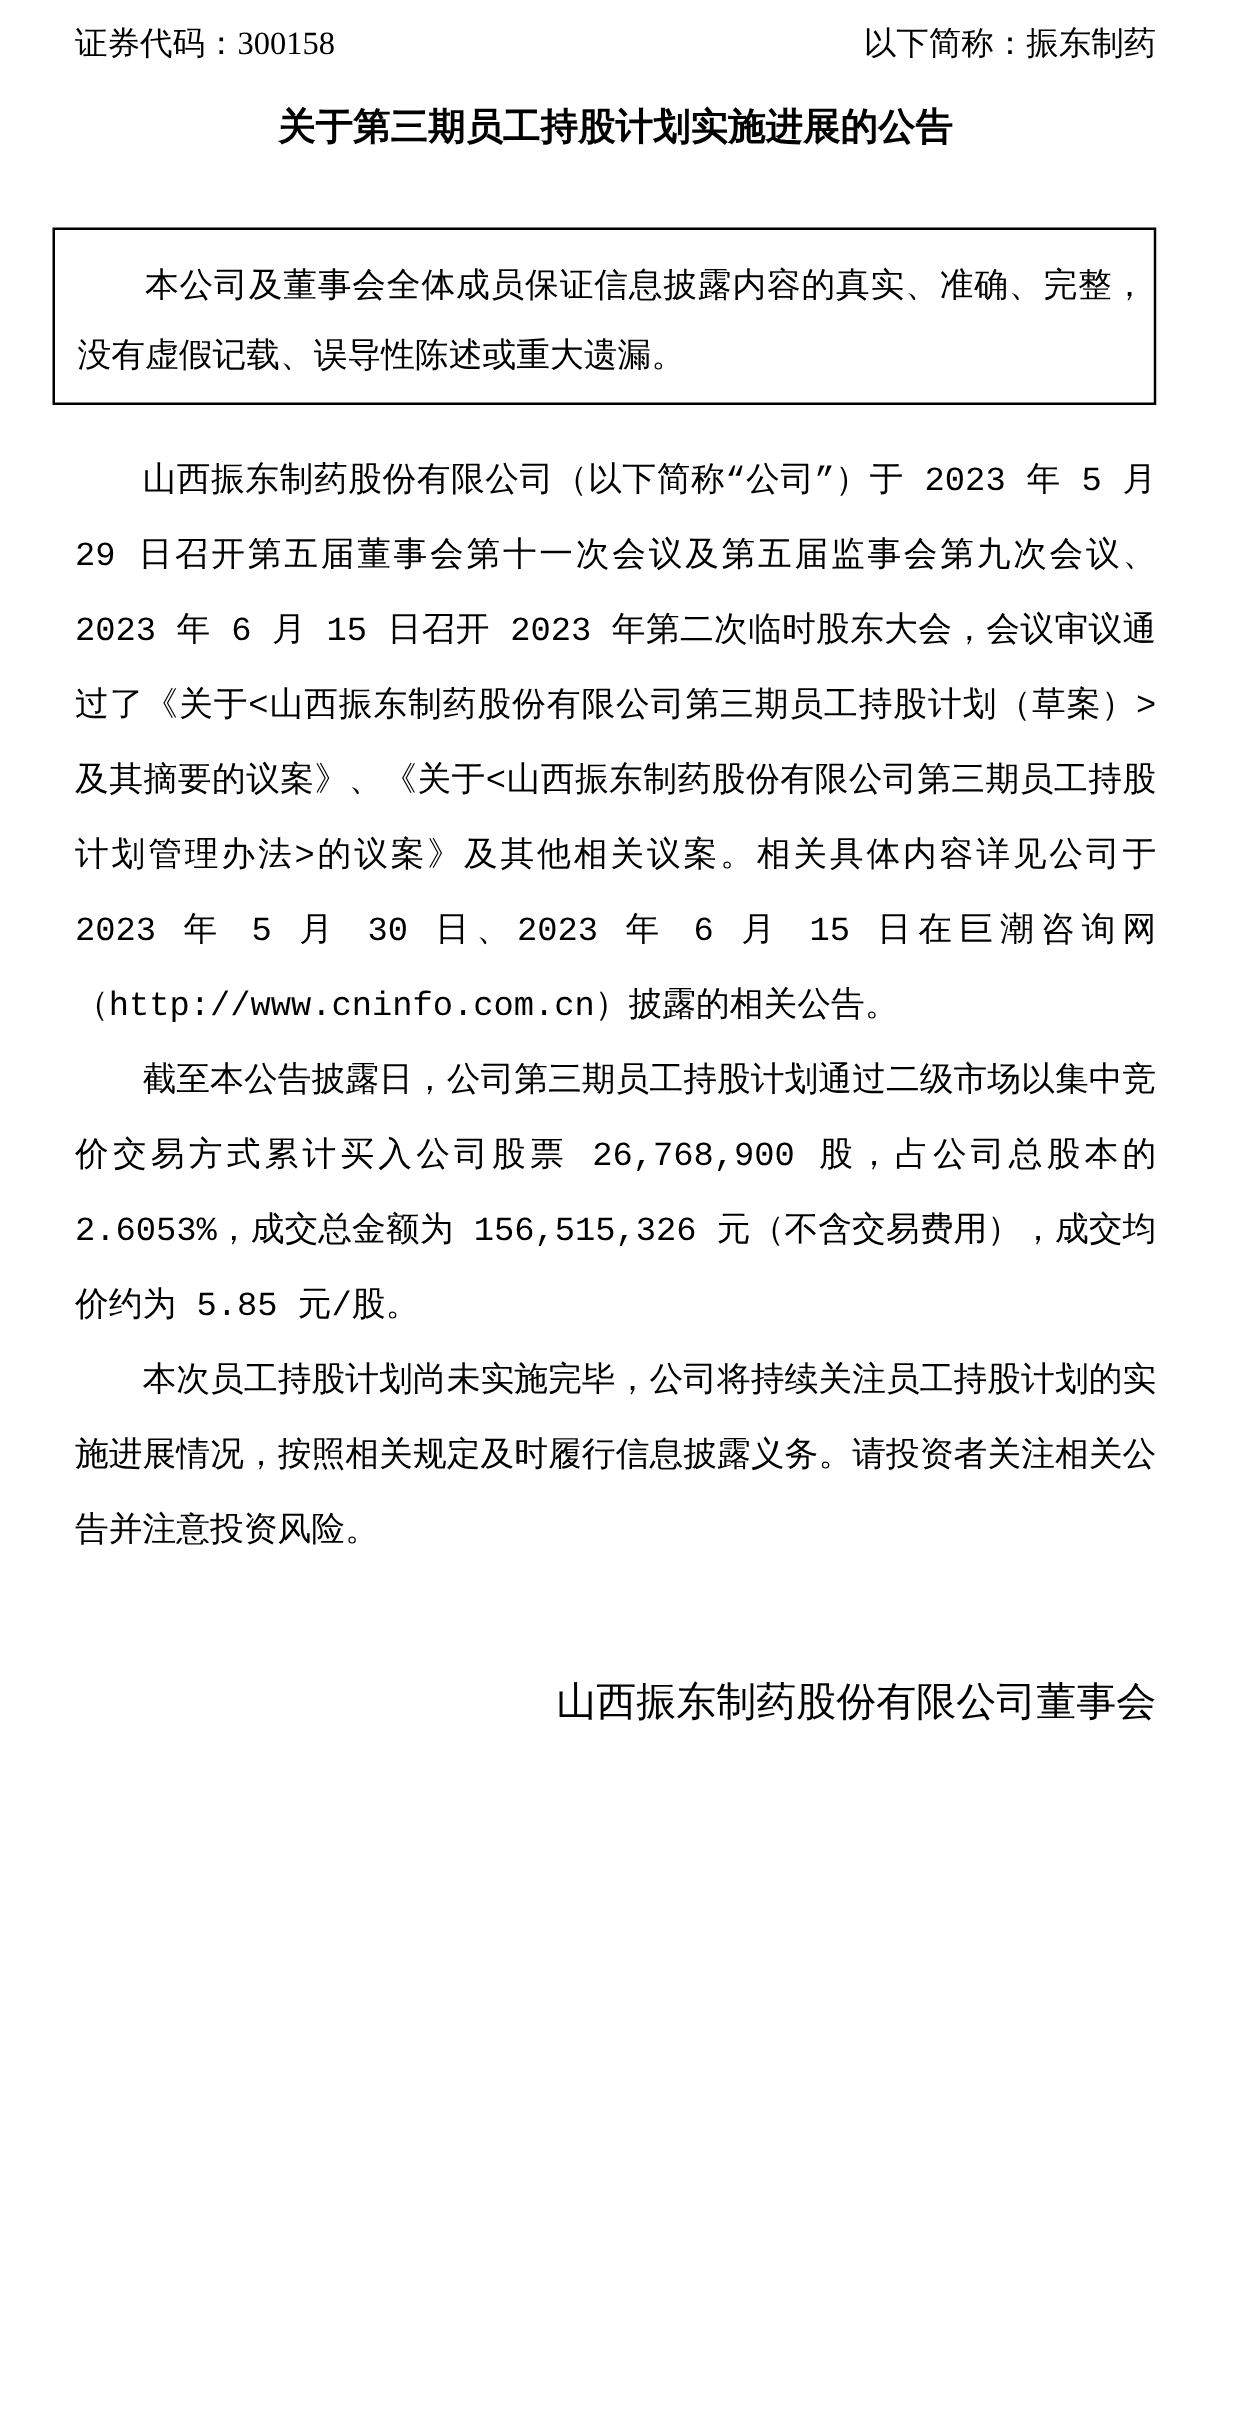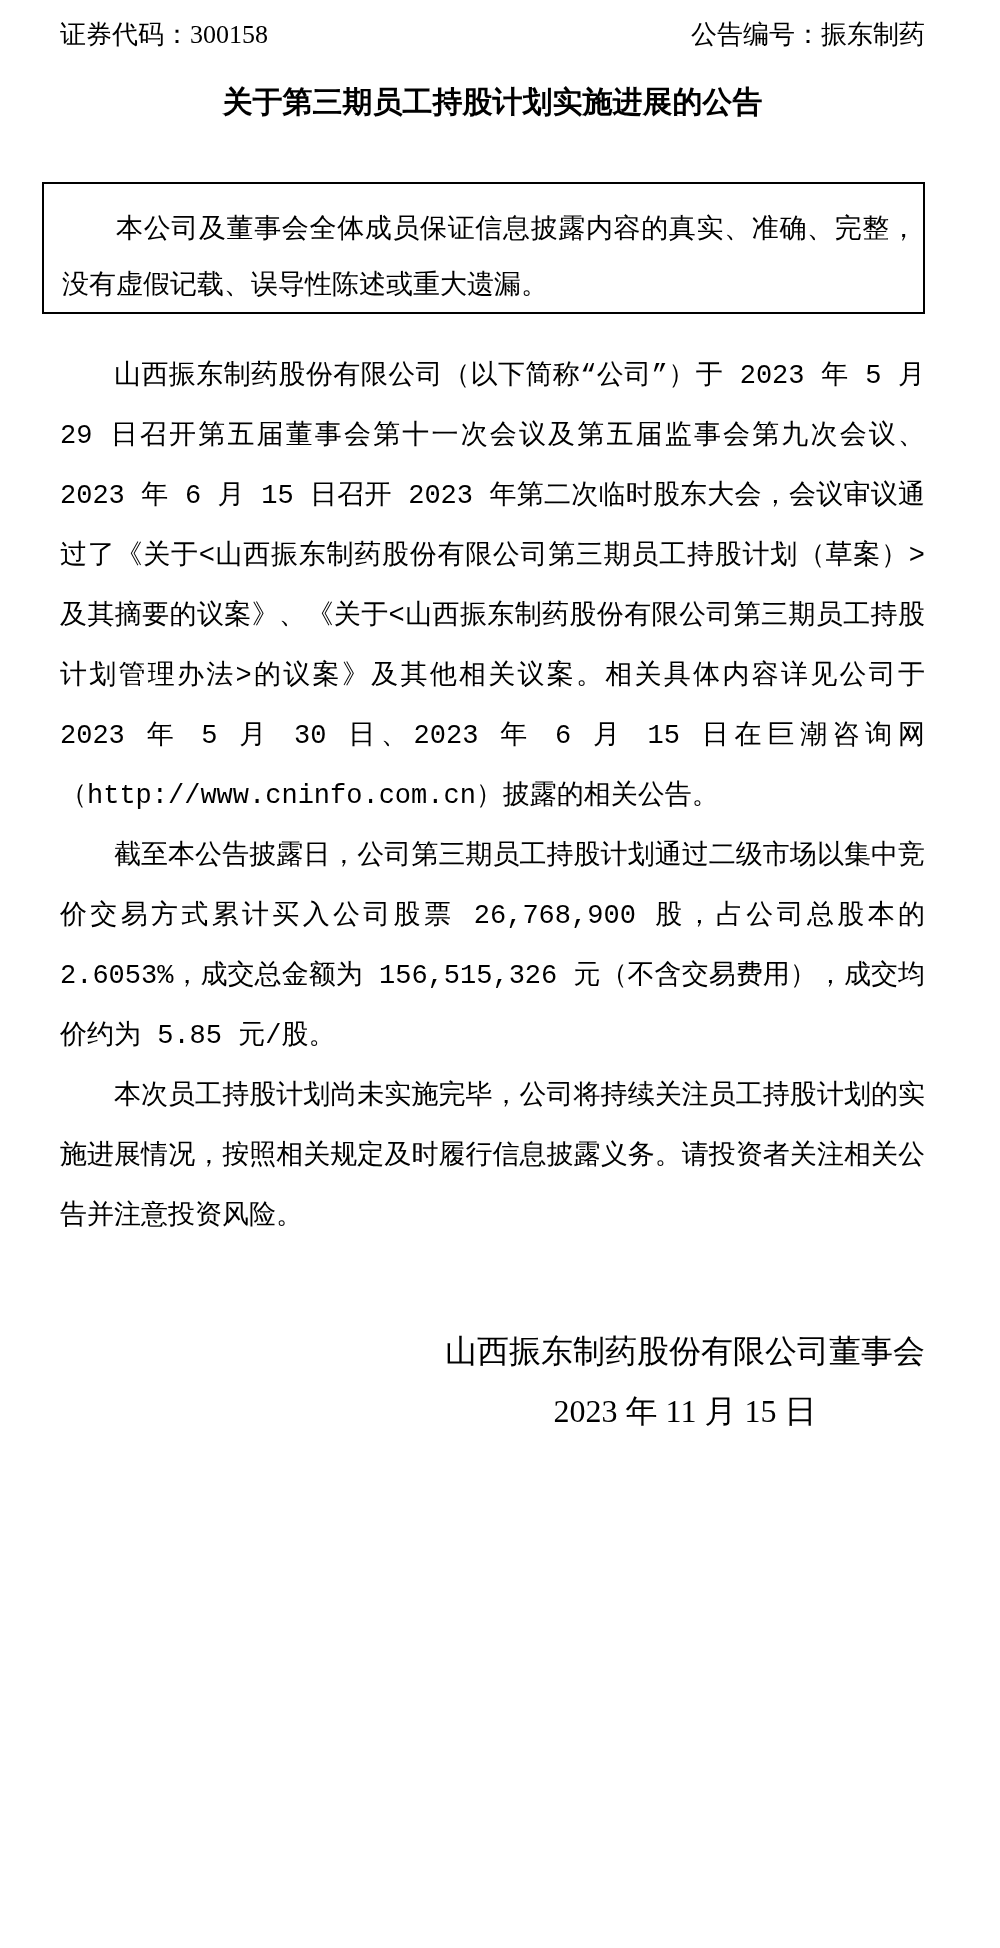--- a/index.html
+++ b/index.html
@@ -31,21 +31,21 @@
       font-size: 30px;
       font-weight: bold;
       line-height: 44px;
     }
     .title-company { margin-top: 52px; }
     .title-subject { margin-top: 28px; }
     .declaration-box {
       margin-top: 58px;
       margin-left: -18px;
       border: 2px solid #000;
-      padding: 16px 6px 0 18px;
+      padding: 16px 6px 10px 18px;
     }
     .declaration-box p {
       margin: 0;
       font-size: 27px;
       line-height: 56px;
       text-align: justify;
       text-indent: 2em;
     }
     .body-text { margin-top: 32px; }
     .body-text p {
@@ -69,33 +69,32 @@
       white-space: nowrap;
     }
   </style>
 </head>
 <body>
 
 <div class="page">
 
   <div class="doc-header">
     <div class="item"><span>证券代码：</span><span>300158</span></div>
-    <div class="item"><span>公告编号：</span><span>振东制药</span></div>
+    <div class="item"><span>以下简称：</span><span>振东制药</span></div>
   </div>
 
   <h2 class="title-subject">关于第三期员工持股计划实施进展的公告</h2>
 
   <div class="declaration-box">
     <p>本公司及董事会全体成员保证信息披露内容的真实、准确、完整，没有虚假记载、误导性陈述或重大遗漏。</p>
   </div>
 
   <div class="body-text">
     <p>山西振东制药股份有限公司（以下简称“公司”）于 2023 年 5 月 29 日召开第五届董事会第十一次会议及第五届监事会第九次会议、2023 年 6 月 15 日召开 2023 年第二次临时股东大会，会议审议通过了《关于&lt;山西振东制药股份有限公司第三期员工持股计划（草案）&gt;及其摘要的议案》、《关于&lt;山西振东制药股份有限公司第三期员工持股计划管理办法&gt;的议案》及其他相关议案。相关具体内容详见公司于 2023 年 5 月 30 日、2023 年 6 月 15 日在巨潮咨询网（http://www.cninfo.com.cn）披露的相关公告。</p>
     <p>截至本公告披露日，公司第三期员工持股计划通过二级市场以集中竞价交易方式累计买入公司股票 26,768,900 股，占公司总股本的 2.6053%，成交总金额为 156,515,326 元（不含交易费用），成交均价约为 5.85 元/股。</p>
     <p>本次员工持股计划尚未实施完毕，公司将持续关注员工持股计划的实施进展情况，按照相关规定及时履行信息披露义务。请投资者关注相关公告并注意投资风险。</p>
   </div>
 
   <div class="signature-block">
     <div>山西振东制药股份有限公司董事会</div>
-    <div>2023 年 11 月 15 日</div>
   </div>
 
 </div>
 
 </body></html>

